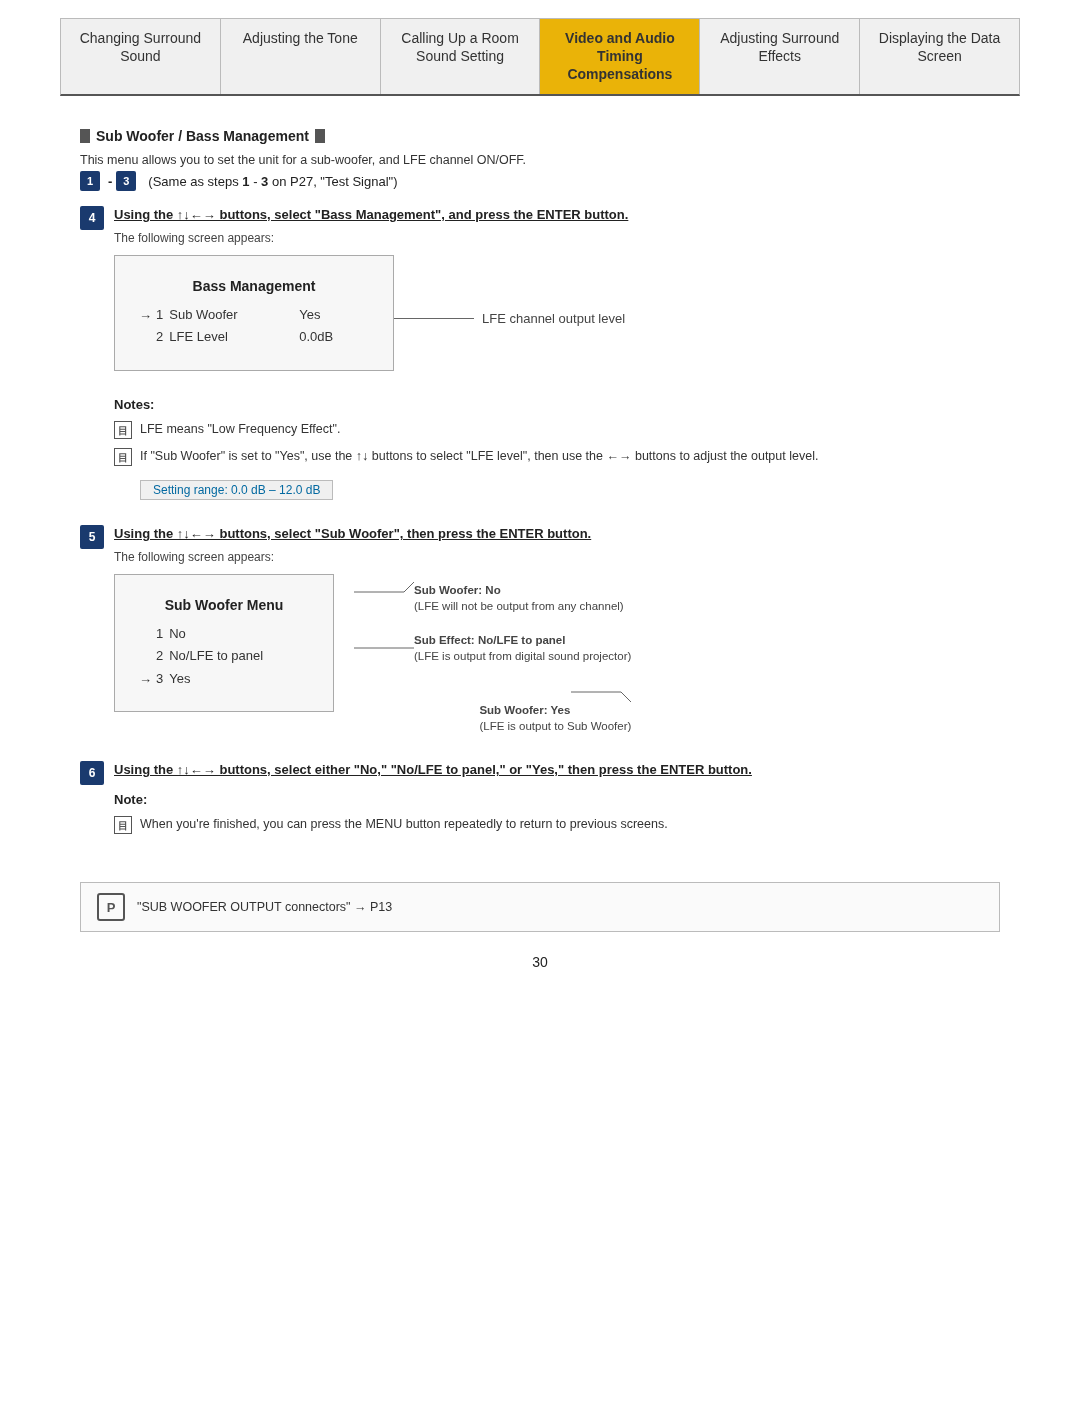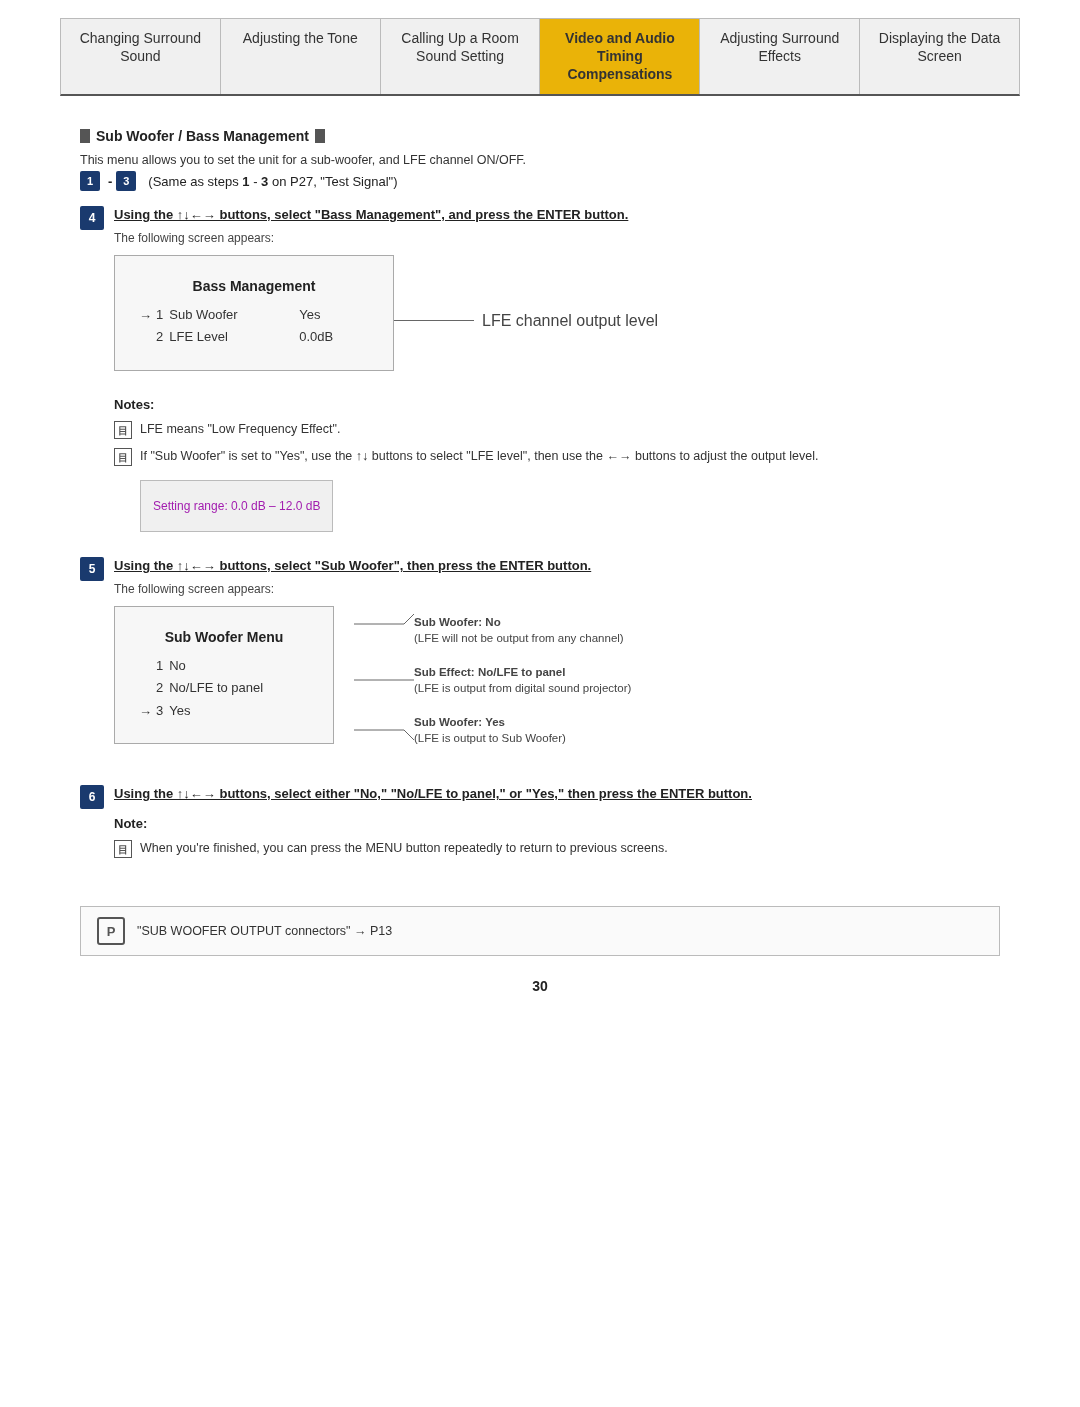--- a/index.html
+++ b/index.html
@@ -196,23 +196,23 @@
       margin-top: 1px;
       background: #fff;
       color: #555;
     }
 
     
     .setting-range-box {
       border: 1px solid #bbb;
       background: #f0f0f0;
       display: inline-block;
-      padding: 16px 12px;
+      padding: 0 12px;
       font-size: 12px;
-      color: #a21caf;
+      color: #0369a1;
       margin: 6px 0 12px 26px;
     }
 
     
     .screen-with-annotations {
       display: flex;
       align-items: flex-start;
       margin-bottom: 14px;
     }
     .annotation-block {
@@ -247,21 +247,21 @@
     }
     .ref-text {
       font-size: 12.5px;
       color: #333;
     }
 
     
     .page-number {
       text-align: center;
       font-size: 14px;
-      font-weight: bold;
+      font-weight: normal;
       margin-top: 20px;
       color: #222;
     }
 
     .bold { font-weight: bold; }
   </style>
 </head>
 <body>
 
 <nav class="nav-tabs">
@@ -328,21 +328,21 @@
           <div class="screen-item">
             <span class="screen-arrow" style="visibility:hidden;">→</span>
             <span class="screen-item-num">2</span>
             <span class="screen-item-label">LFE Level</span>
             <span class="screen-item-value">0.0dB</span>
           </div>
         </div>
 
         <div style="display:flex; align-items:center; margin-left:0; margin-top:54px;">
           <div style="border-top:1px solid #666; width:80px;"></div>
-          <span style="font-size:16px; color:#444; white-space:nowrap; margin-left:8px;">LFE channel output level</span>
+          <span style="font-size:13px; color:#444; white-space:nowrap; margin-left:8px;">LFE channel output level</span>
         </div>
       </div>
 
       
       <div class="notes-label">Notes:</div>
       <div class="note-item">
         <div class="note-icon">目</div>
         <span>LFE means "Low Frequency Effect".</span>
       </div>
       <div class="note-item">
@@ -399,21 +399,21 @@
           <div style="display:flex; align-items:center; margin-bottom:18px;">
             <svg width="60" height="20" style="overflow:visible; flex-shrink:0;">
               <line x1="0" y1="10" x2="60" y2="10" stroke="#666" stroke-width="1"></line>
             </svg>
             <div class="annotation-block">
               <span class="bold">Sub Effect: No/LFE to panel</span><br>
               <span>(LFE is output from digital sound projector)</span>
             </div>
           </div>
 
-          <div style="display:flex; align-items:center;">
+          <div style="display:flex; align-items:flex-end;flex-direction:column;">
             <svg width="60" height="20" style="overflow:visible; flex-shrink:0;">
               <line x1="0" y1="10" x2="50" y2="10" stroke="#666" stroke-width="1"></line>
               <line x1="50" y1="10" x2="60" y2="20" stroke="#666" stroke-width="1"></line>
             </svg>
             <div class="annotation-block">
               <span class="bold">Sub Woofer: Yes</span><br>
               <span>(LFE is output to Sub Woofer)</span>
             </div>
           </div>
         </div>

